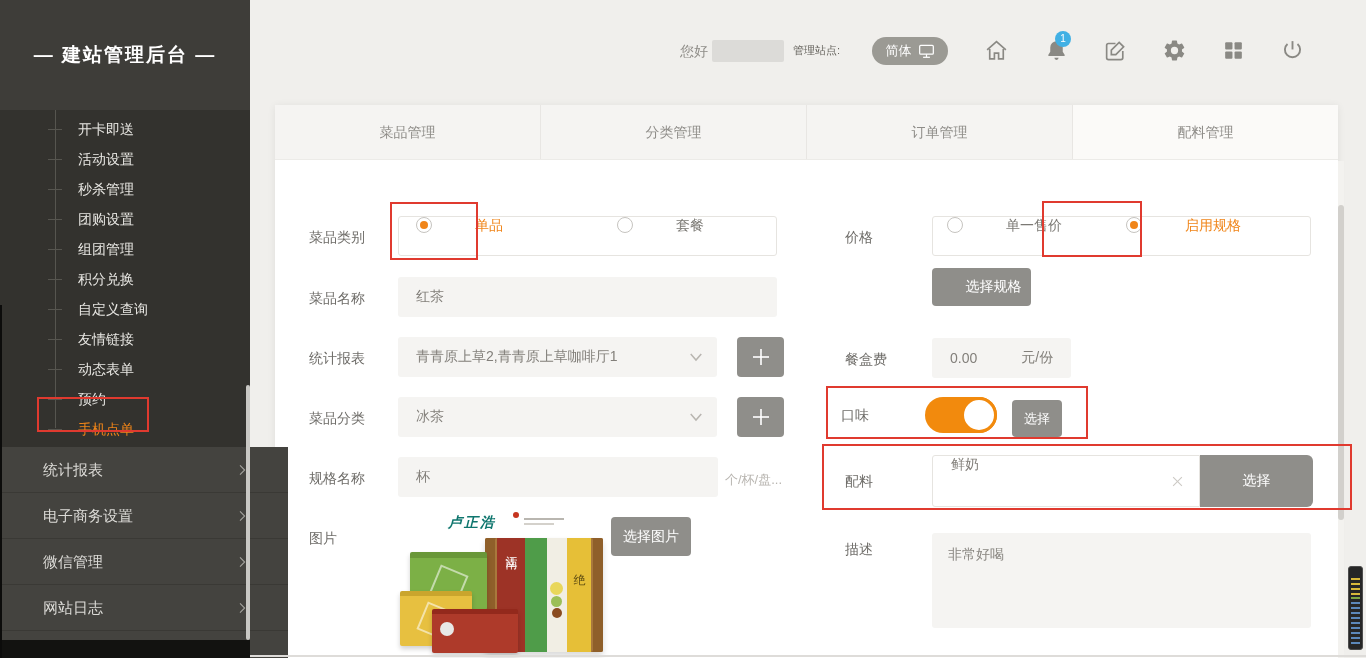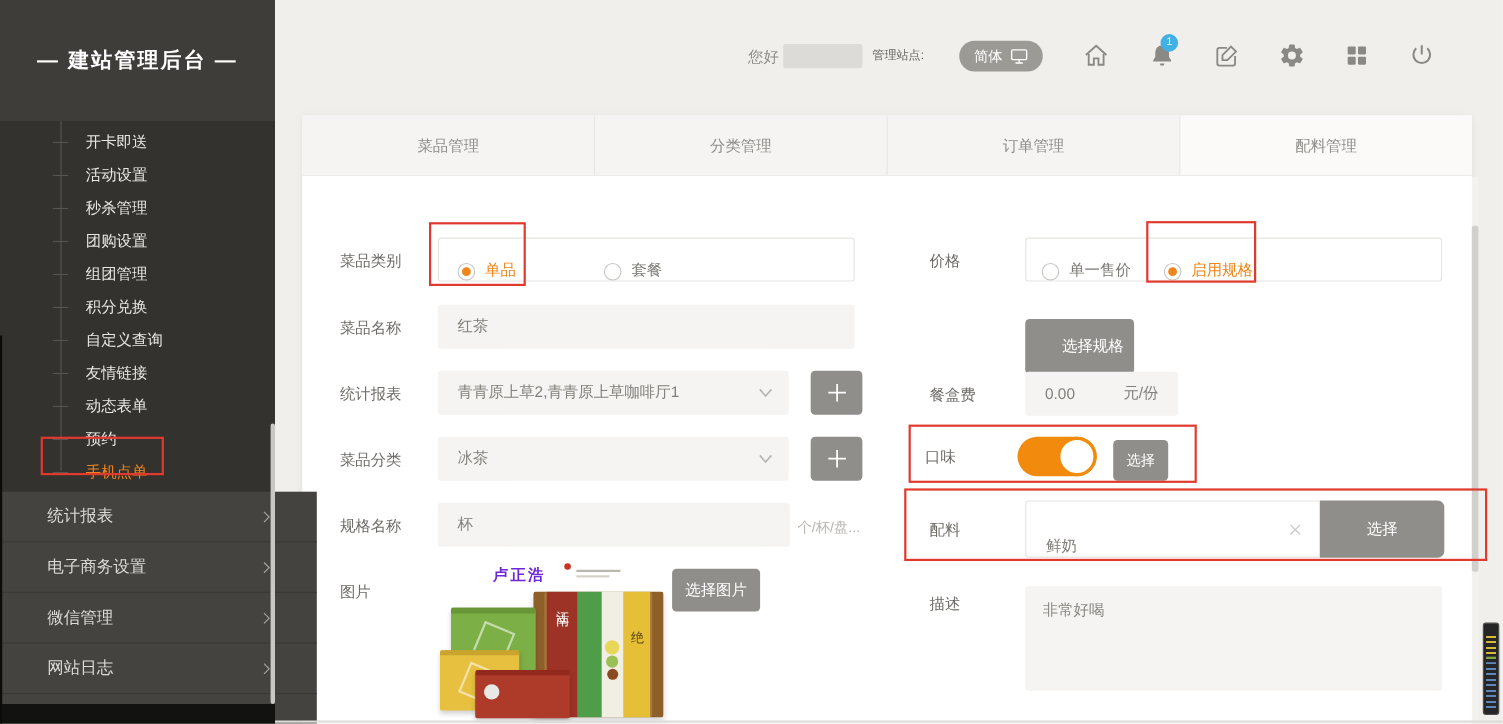--- a/index.html
+++ b/index.html
@@ -35,38 +35,38 @@
 
   
   .panel { position:absolute; left:275px; top:105px; width:1063px; height:553px; background:#fff; box-shadow:0 1px 8px rgba(0,0,0,0.07); z-index:2; }
   .tabs { display:flex; height:55px; border-bottom:1px solid #ecebe8; background:#f5f4f2; }
   .tab { flex:1; text-align:center; line-height:55px; font-size:14px; color:#8f8d89; cursor:pointer; background:#f5f4f2; }
   .tab + .tab { border-left:1px solid #e8e6e3; }
   .tab.active { background:#fbfaf8; }
 
   .form { position:absolute; left:0; top:55px; width:1063px; height:498px; background:#fff; }
   .flabel { position:absolute; font-size:14px; color:#6e6c68; white-space:nowrap; }
-  .rowbox { position:absolute; background:#fff; border:1px solid #e6e4e0; border-radius:3px; display:flex; align-items:flex-end; }
+  .rowbox { position:absolute; background:#fff; border:1px solid #e6e4e0; border-radius:3px; display:flex; align-items:flex-start;gap:34px; }
   .ginput { position:absolute; background:#f5f4f2; border-radius:3px; font-size:14px; color:#827f7a; display:flex; align-items:center; padding-left:18px; }
   .radio { width:16px; height:16px; border:1px solid #c6c4c0; border-radius:50%; display:inline-block; position:relative; background:#fff; flex:none; }
   .radio.on::after { content:""; position:absolute; left:3px; top:3px; width:8px; height:8px; border-radius:50%; background:#f08519; }
   .rlabel { font-size:14px; color:#7b7974; margin-left:9px; }
   .rlabel.orange { color:#f08519; }
   .chev { position:absolute; width:18px; height:18px; stroke:#b8b5b0; }
   .gbtn { position:absolute; background:#8f8e8a; border:none; border-radius:4px; color:#fff; font-size:14px; cursor:pointer; display:flex; align-items:center; justify-content:center; font-family:inherit; }
   .gbtn svg { width:24px; height:24px; stroke:#fff; }
   .hint { position:absolute; font-size:13px; color:#b8b5b0;text-align:right; }
   .toggle { position:absolute; width:72px; height:36px; border-radius:18px; background:#f28a0d; cursor:pointer; }
   .toggle .knob { position:absolute; right:0px; top:0px; width:36px; height:36px; border-radius:50%; background:#fff; border:3px solid #f28a0d; }
   .clear-x { position:absolute; width:15px; height:15px; stroke:#ccc9c4; cursor:pointer; }
   .tarea { position:absolute; background:#f5f4f2; border-radius:3px; font-size:14px; color:#8a8782; padding:13px 16px; }
 
   
   .photo { position:absolute; }
-  .brand-name { position:absolute; left:48px; top:2px; font-family:"DejaVu Serif","Liberation Serif",serif; font-weight:bold; font-size:14px; color:#6d28d9; letter-spacing:2px; }
+  .brand-name { position:absolute; left:48px; top:2px; font-family:"DejaVu Serif","Liberation Serif",serif; font-style:italic; font-weight:bold; font-size:14px; color:#0f766e; letter-spacing:2px; }
   .seal { position:absolute; left:113px; top:0px; width:6px; height:6px; border-radius:50%; background:#c6351f; }
   .brand-sub { position:absolute; left:124px; top:6px; width:40px; height:2px; background:#b9b6b0; }
   .brand-sub2 { position:absolute; left:124px; top:11px; width:30px; height:2px; background:#d4d1cb; }
   .crate { position:absolute; left:85px; top:26px; width:118px; height:114px; background:#a9783c; border-radius:2px; box-shadow:inset -10px 0 0 #8f5f2a, inset 10px 0 0 #8f5f2a, 0 4px 6px rgba(0,0,0,0.15); display:flex; padding:0 12px; }
   .band { height:100%; }
   .band.red { width:28px; background:#9d3326; }
   .band.green { width:22px; background:#4f9c49; }
   .band.cream { width:20px; background:#f1eee4; position:relative; }
   .band.yellow { width:24px; background:#e6bf37; position:relative; }
   .vtext { writing-mode:vertical-rl; color:#fff; font-size:12px; letter-spacing:2px; padding-top:8px; display:block; margin:0 auto; }
@@ -274,21 +274,21 @@
       <button class="gbtn" style="left:336px; top:357px; width:80px; height:39px;">选择图片</button>
 
       <span class="flabel" style="left:570px; top:69px;">价格</span>
       <div class="rowbox" style="left:657px; top:56px; width:379px; height:40px;">
         <span class="radio" style="margin-left:14px;"></span>
         <span class="rlabel">单一售价</span>
         <span class="radio on" style="margin-left:30px;"></span>
         <span class="rlabel orange">启用规格</span>
       </div>
 
-      <button class="gbtn" style="left:657px; top:130px; width:99px; height:50px;padding-left:24px;">选择规格</button>
+      <button class="gbtn" style="left:657px; top:108px; width:99px; height:38px;padding-left:24px;">选择规格</button>
 
       <span class="flabel" style="left:570px; top:191px;">餐盒费</span>
       <div class="ginput" style="left:657px; top:178px; width:139px; height:40px;">
         <span>0.00</span>
         <span style="margin-left:44px;">元/份</span>
       </div>
 
       <span class="flabel" style="left:566px; top:247px;">口味</span>
       <div class="toggle" style="left:650px; top:237px;">
           <span class="knob"></span>

